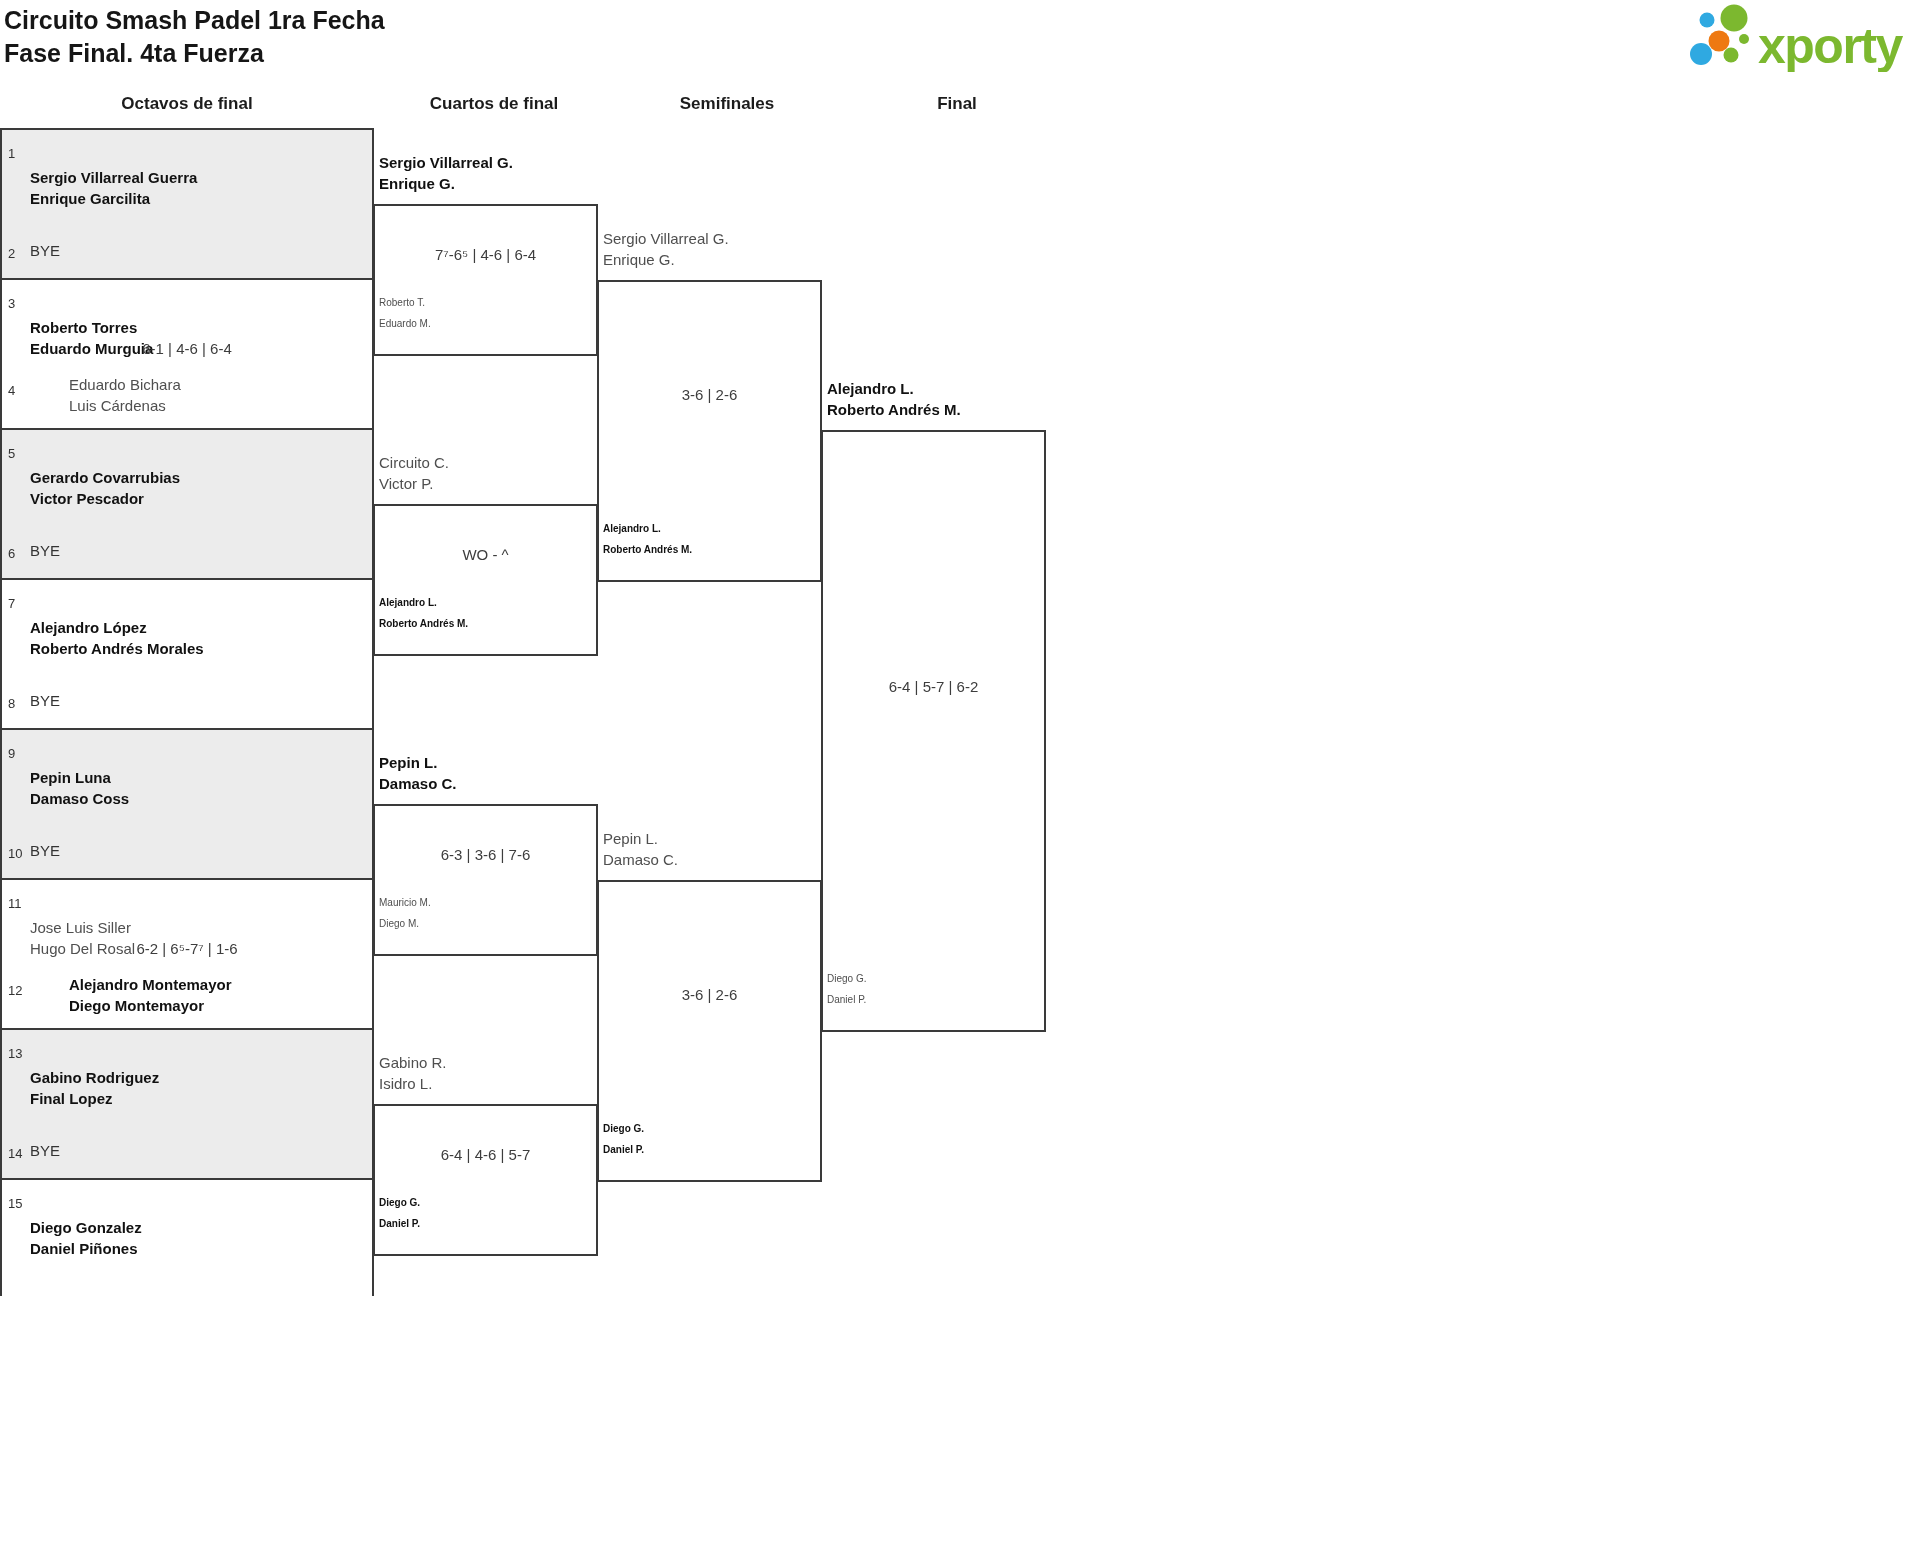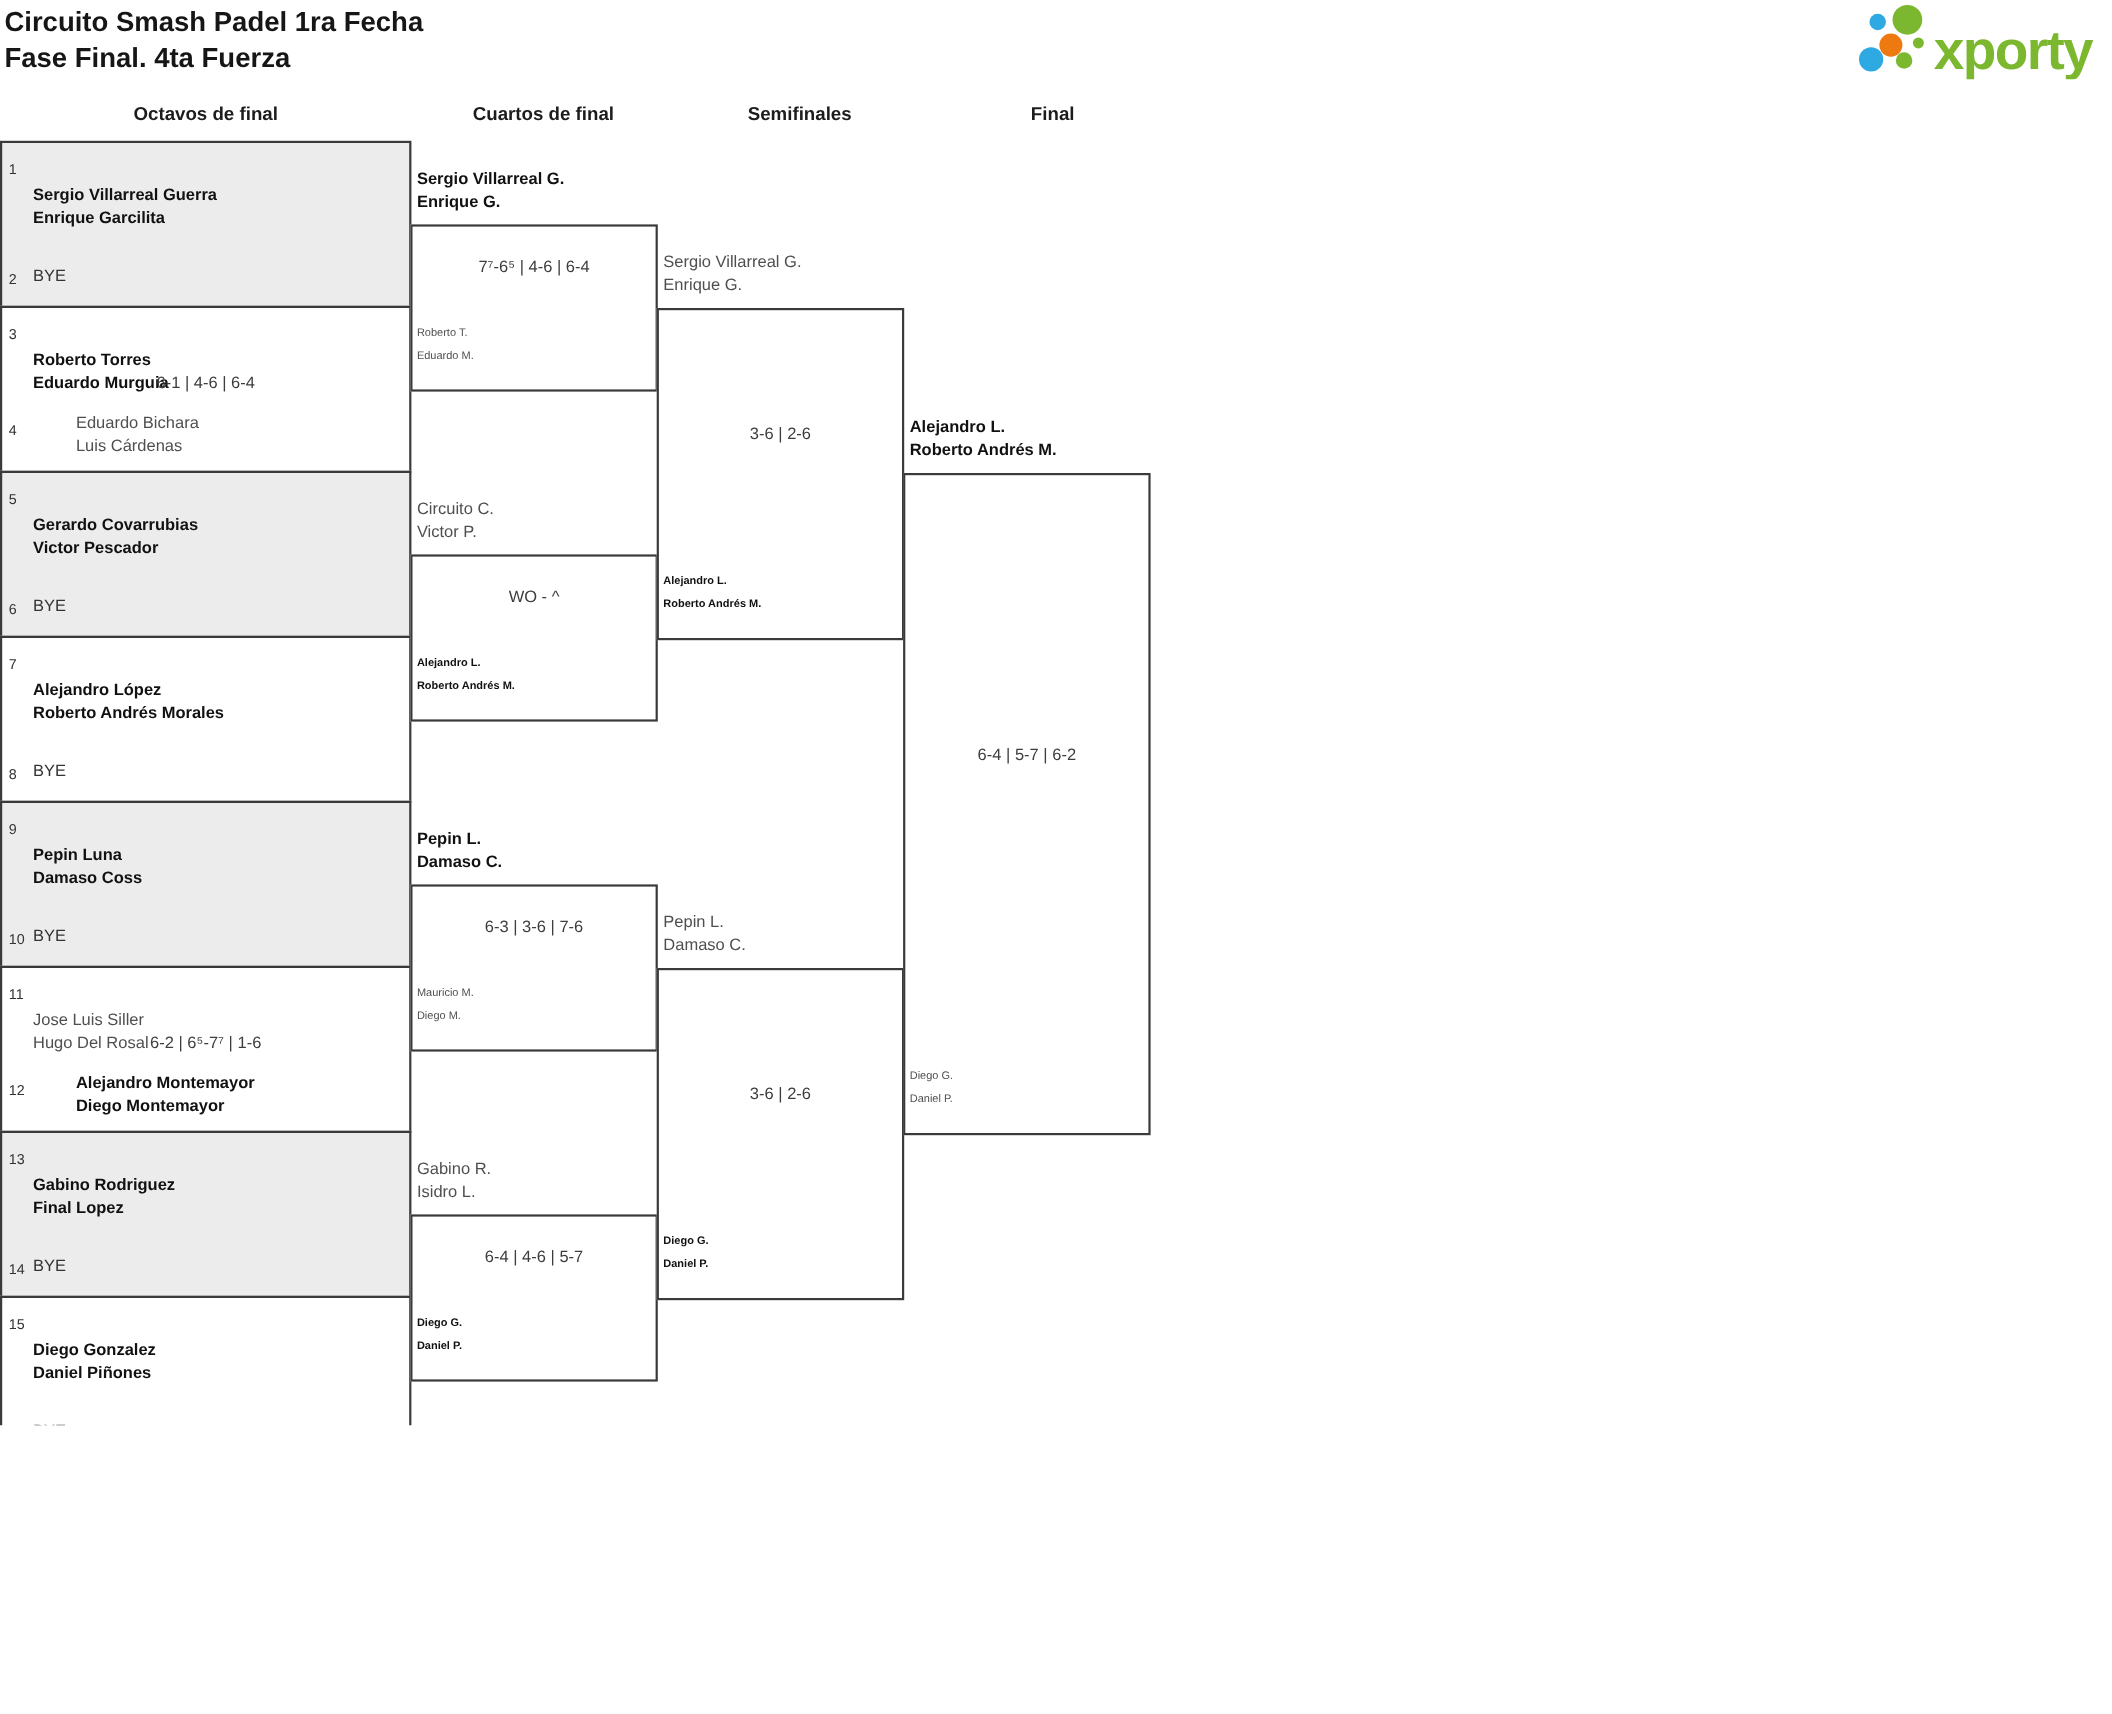--- a/index.html
+++ b/index.html
@@ -27,21 +27,21 @@
   .seed.s-pair{bottom:30px;}
   .team{position:absolute;left:28px;font-size:15px;line-height:21px;white-space:nowrap;}
   .team.t-top{top:10px;margin-top:27px;}
   .team.t-bye{bottom:17px;}
   .team.t-pair{bottom:12px;margin-left:39px;}
   .t-win{font-weight:700;color:#111;}
   .t-lose{font-weight:400;color:#4f4f4f;}
   .t-bye-label{font-weight:400;color:#333;}
   .score{position:absolute;left:0;right:0;text-align:center;font-size:15px;color:#3d3d3d;white-space:nowrap;}
   .score.sc-r16{top:60px;}
-  .score.sc-qf{top:28px;}
+  .score.sc-qf{top:40px;}
   .score.sc-sf{top:104px;}
   .score.sc-f{top:246px;}
   
   .team-above{position:absolute;left:4px;bottom:100%;margin-bottom:12px;font-size:15px;line-height:21px;white-space:nowrap;}
   .team-below{position:absolute;left:4px;bottom:20px;font-size:10px;line-height:21px;white-space:nowrap;}
 </style>
 </head>
 <body>
 
 <div class="page">

